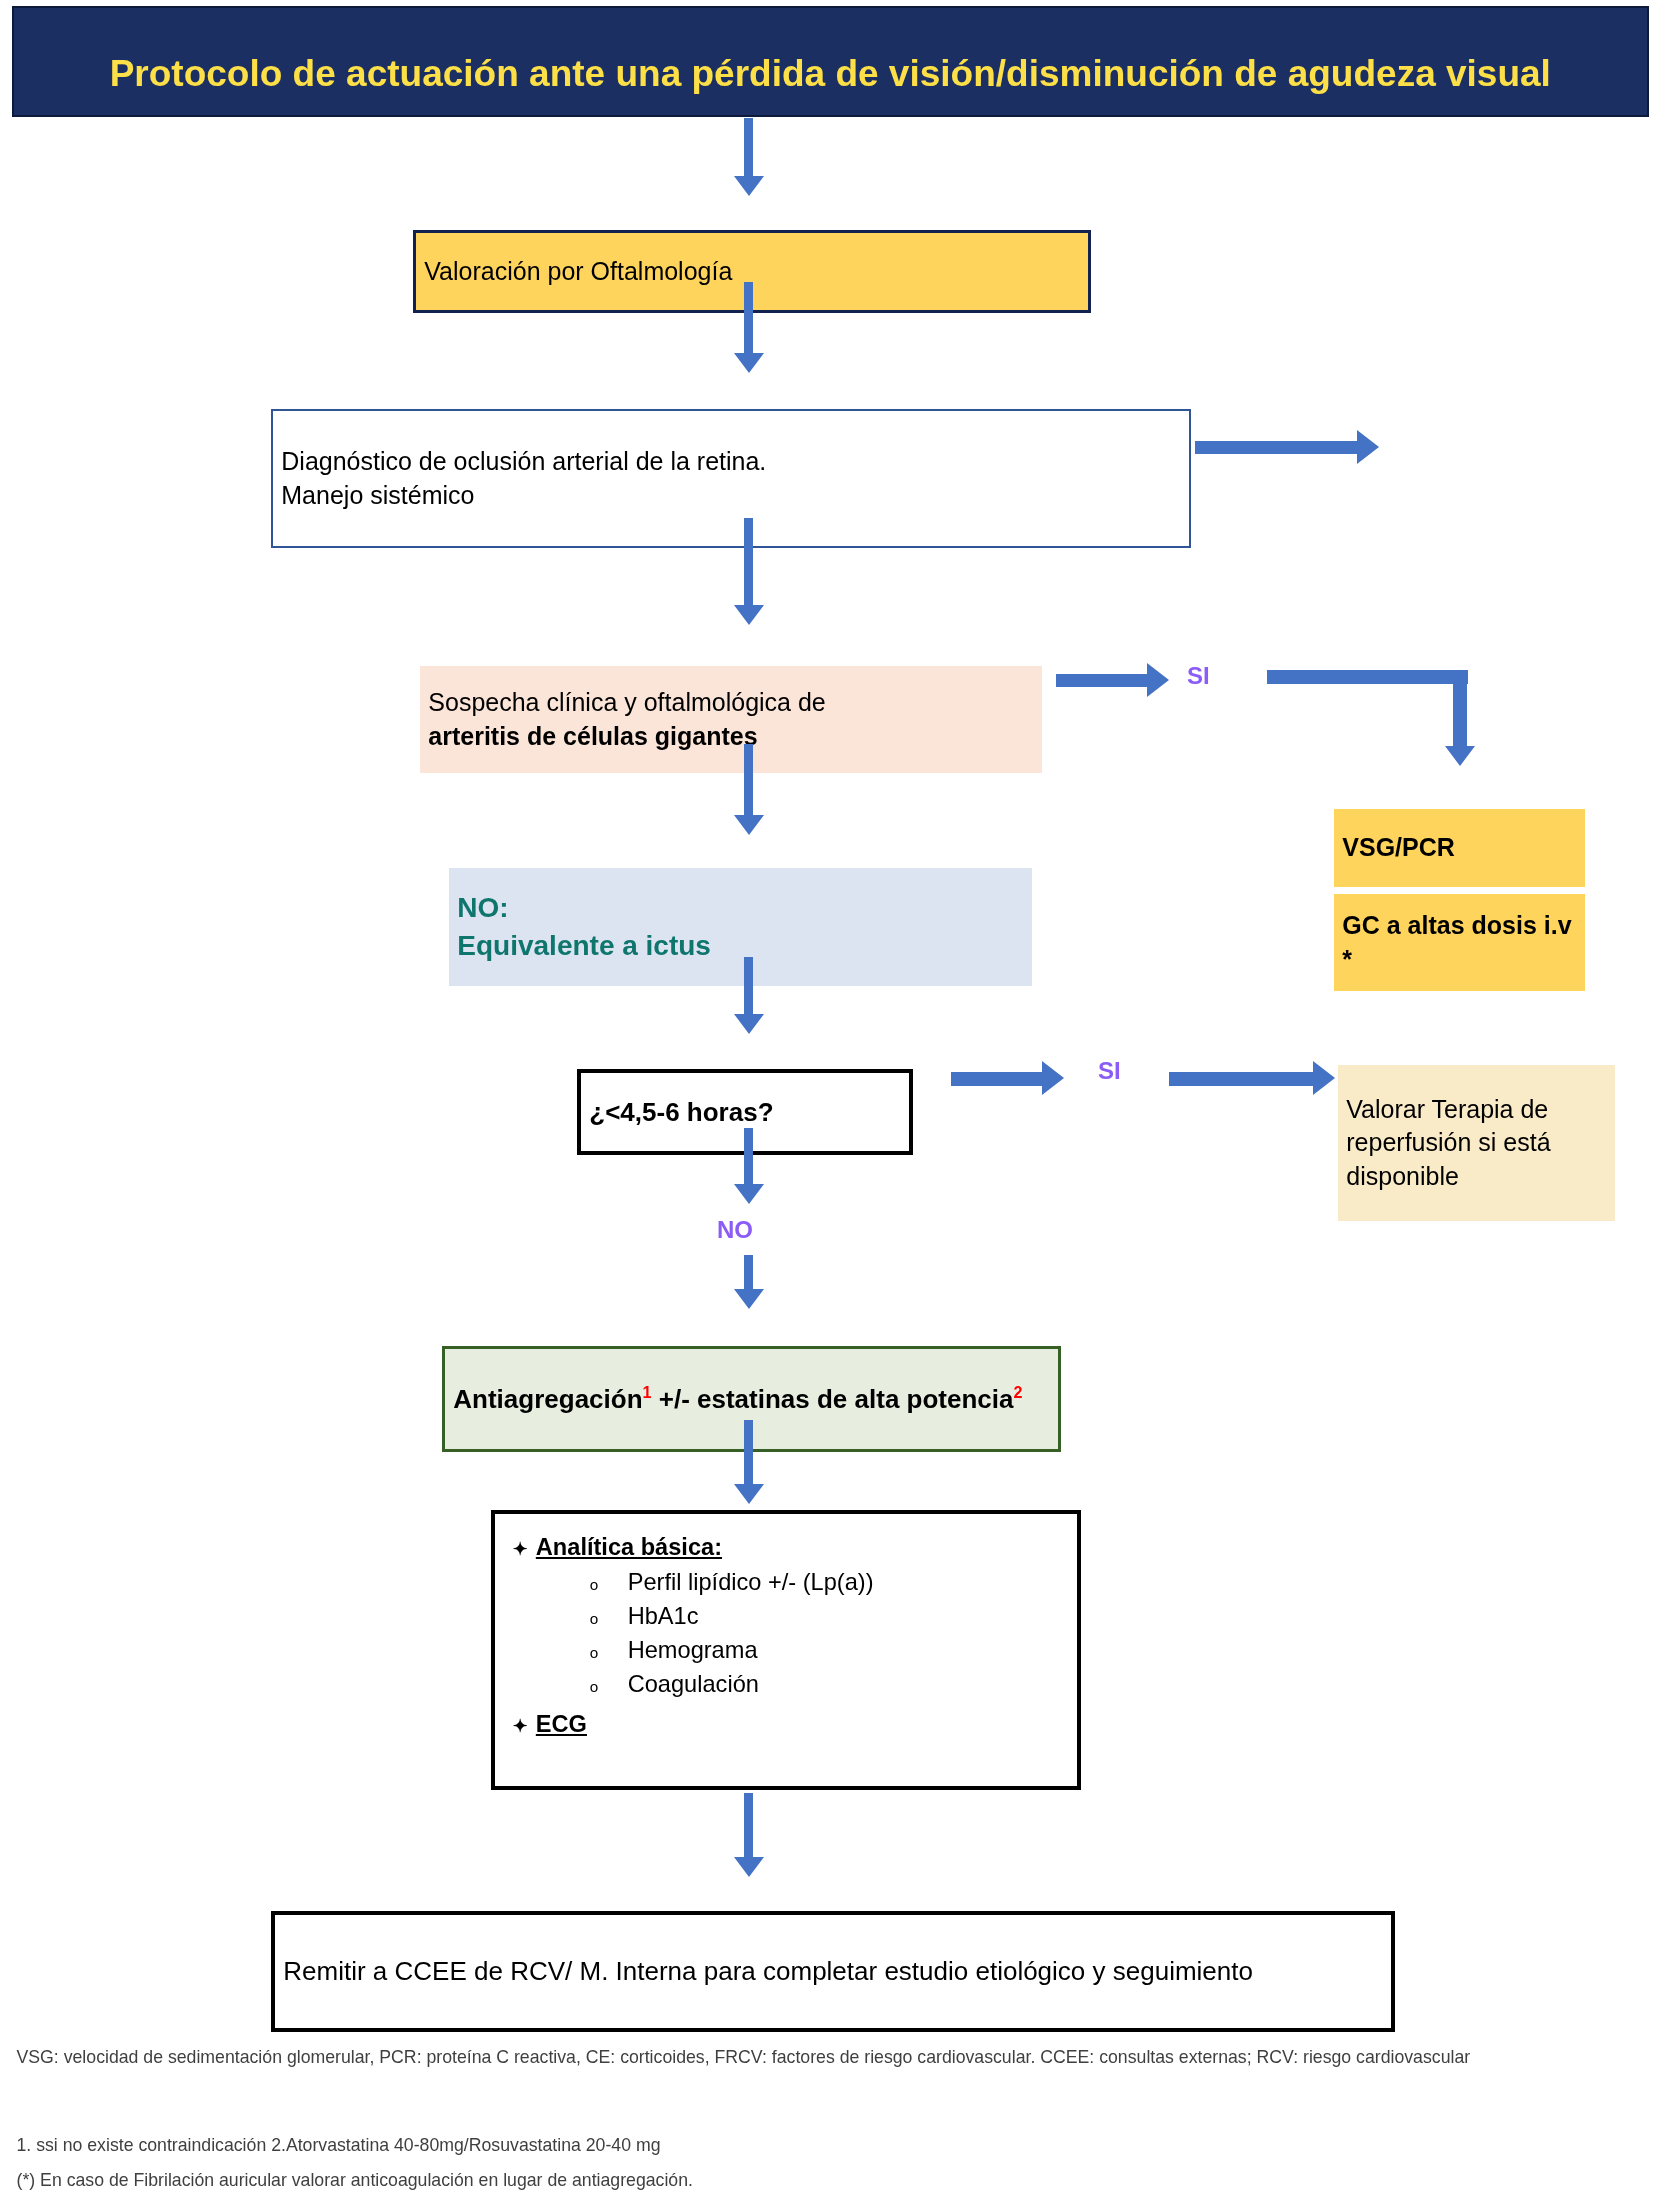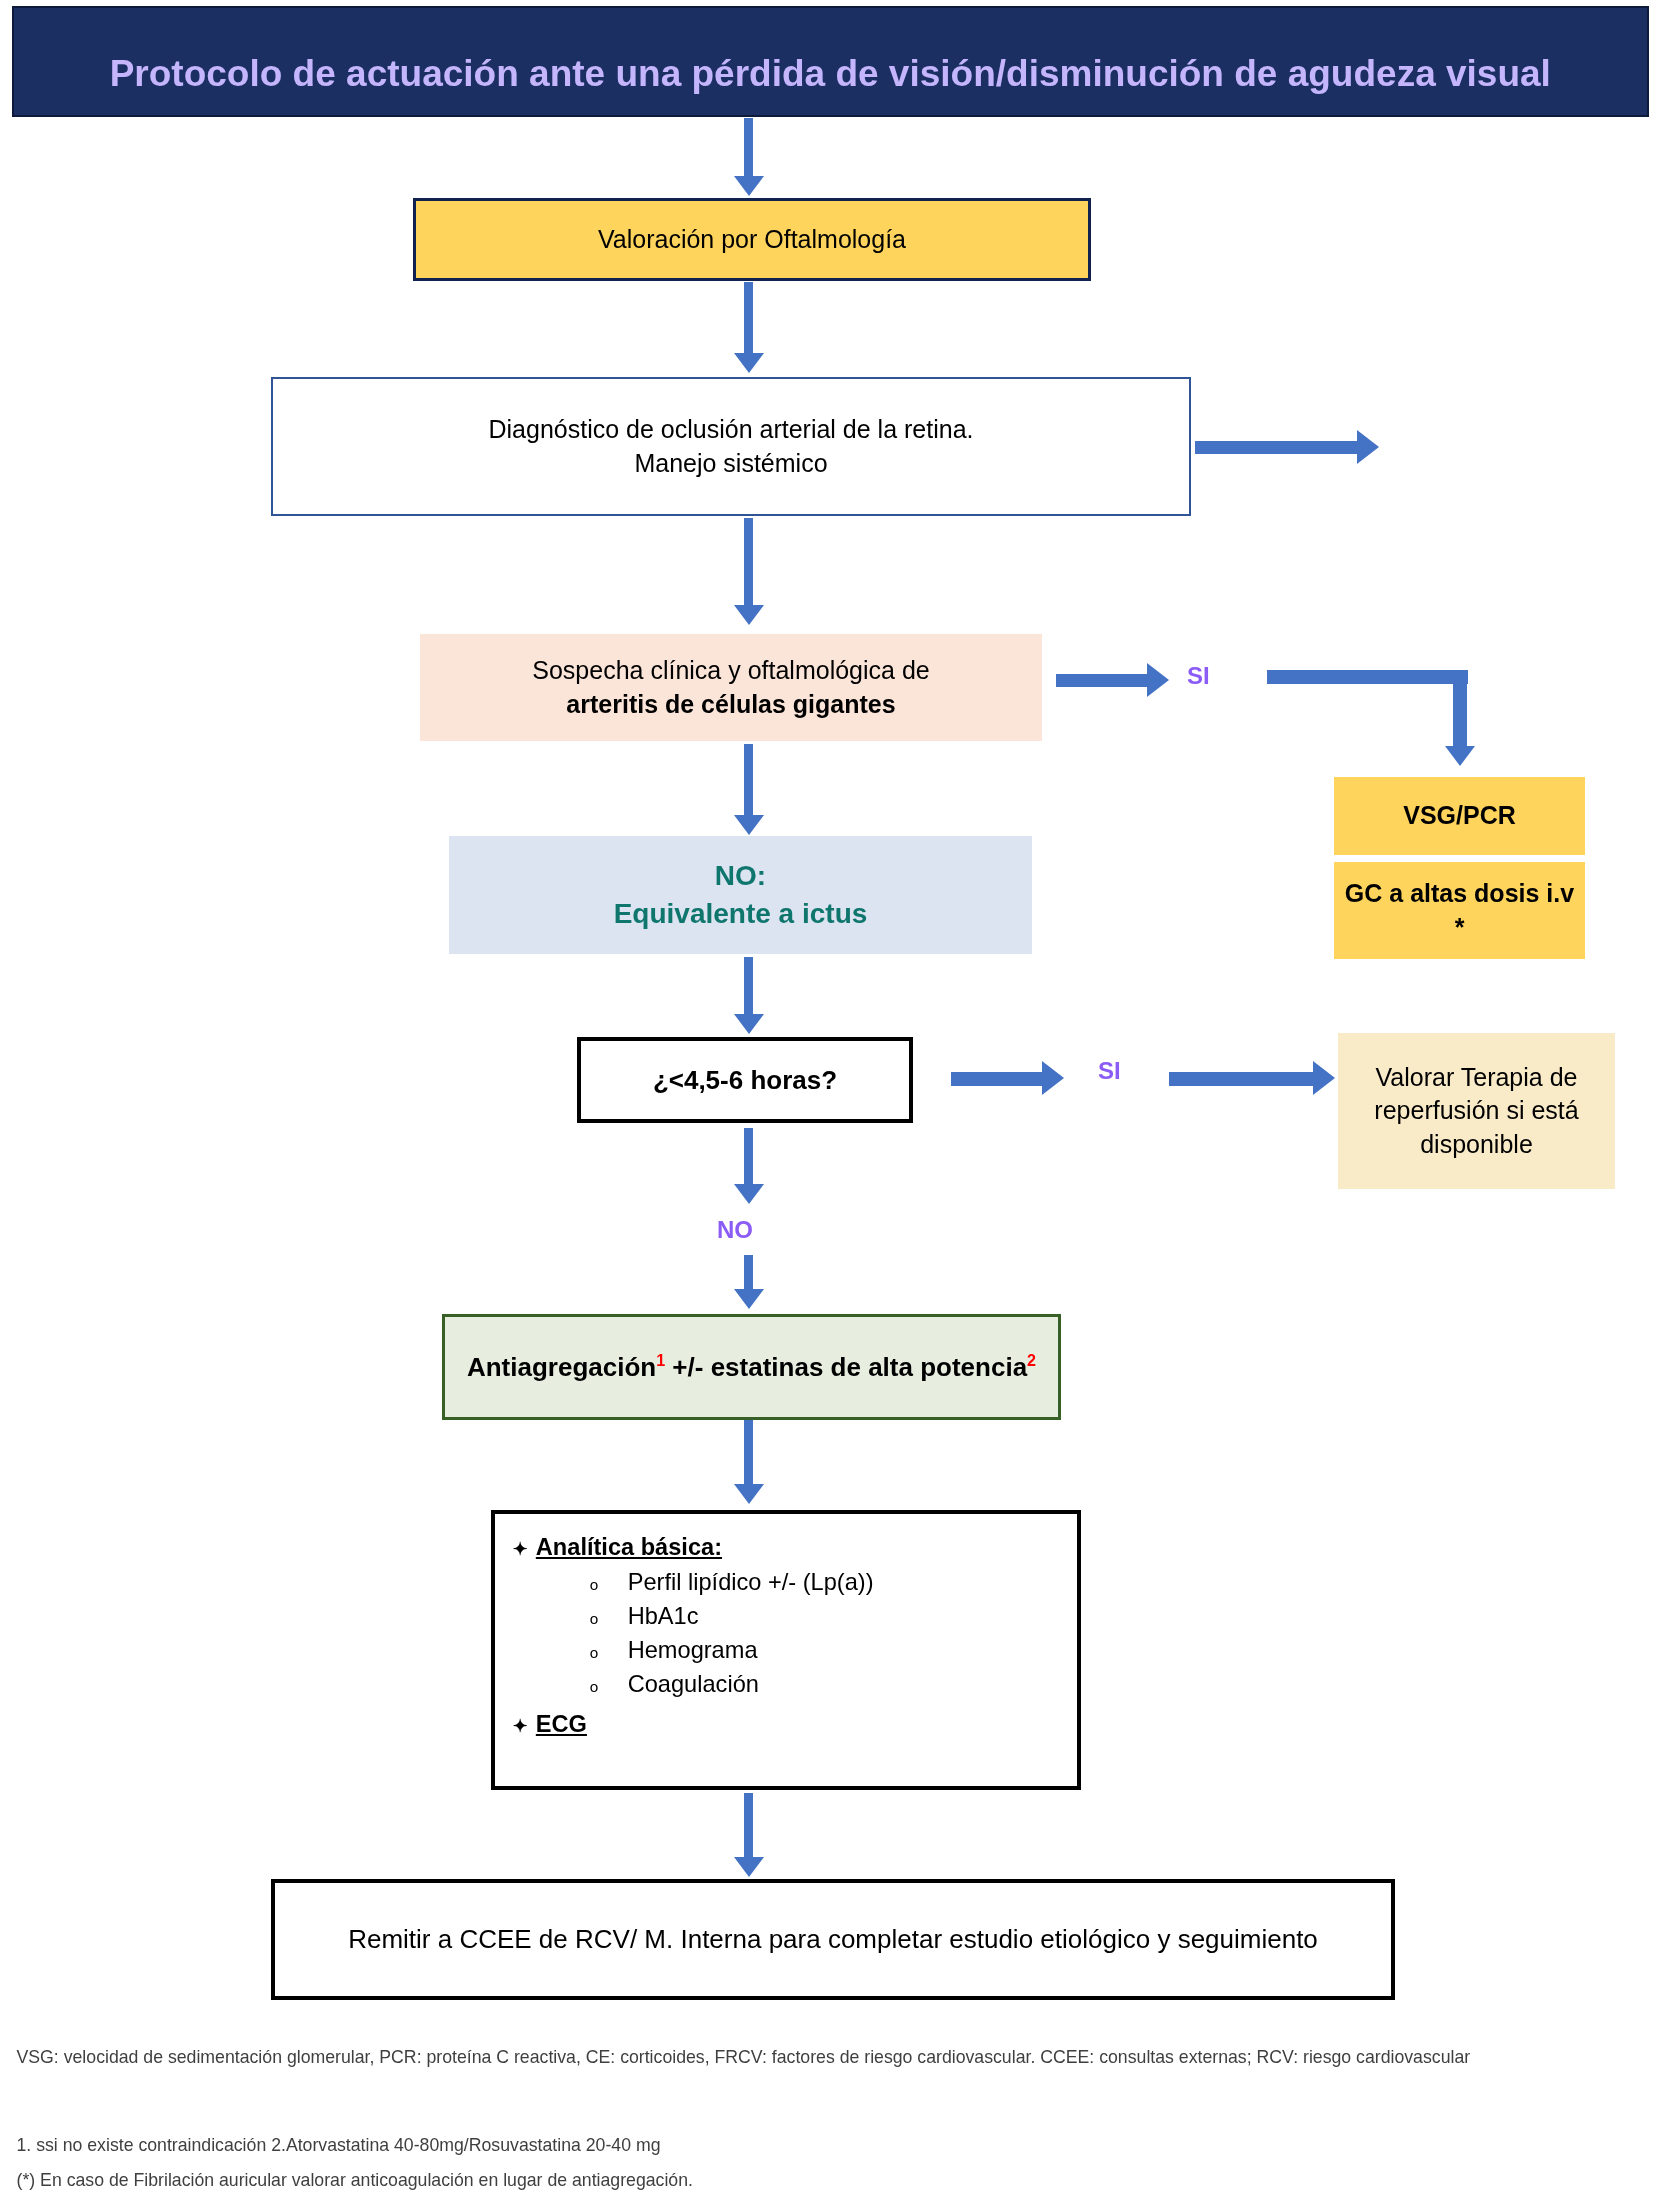--- a/index.html
+++ b/index.html
@@ -20,40 +20,41 @@
   .banner{
     position:absolute;
     left:11.8px; top:5.9px;
     width:1637px; height:111px;
     background:#1B2F63;
     border:2.9px solid #0D1A3C;
     box-sizing:border-box;
     display:flex; align-items:center; justify-content:center;
   }
   .banner span{
-    color:#c4b5fd;
+    color:#fde047;
     font-size:37px;
     font-weight:bold;
     line-height:1.18;
     text-align:center;
     padding:0 23.6px;
     margin-top:24px;
   }
 
   
   .node{
     position:absolute;
     box-sizing:border-box;
     display:flex;
     align-items:center;
     justify-content:center;
-    text-align:center;
+    text-align:left;
     font-size:25px;
     line-height:1.34;
     padding:4.7px 8.3px;
+    margin-top:32px;
   }
   .node .txt{display:block;width:100%;}
 
   .n-yellow-ofta{
     left:413px; top:198px; width:678px; height:83px;
     background:#FFD45C;
     border:3.5px solid #11224F;
   }
   .n-diag{
     left:271px; top:377px; width:920px; height:139px;

